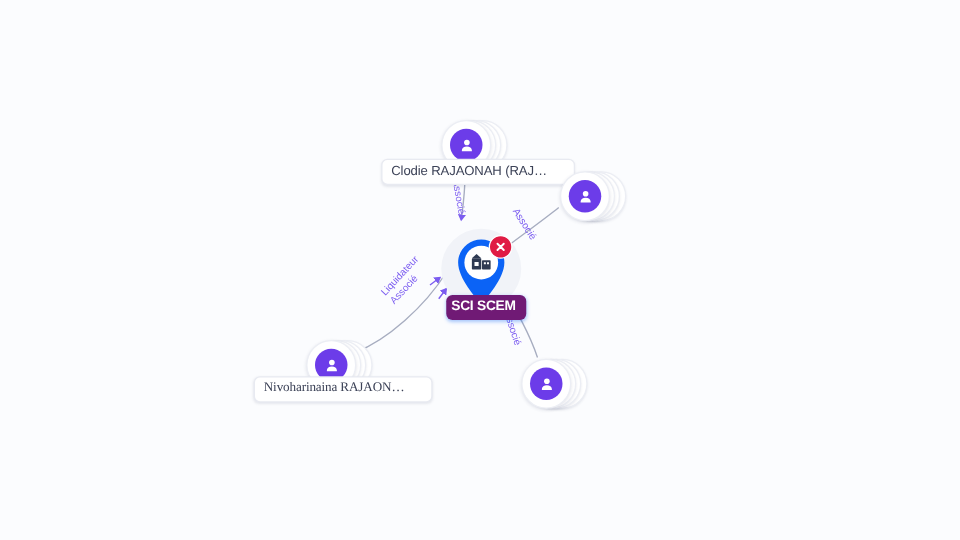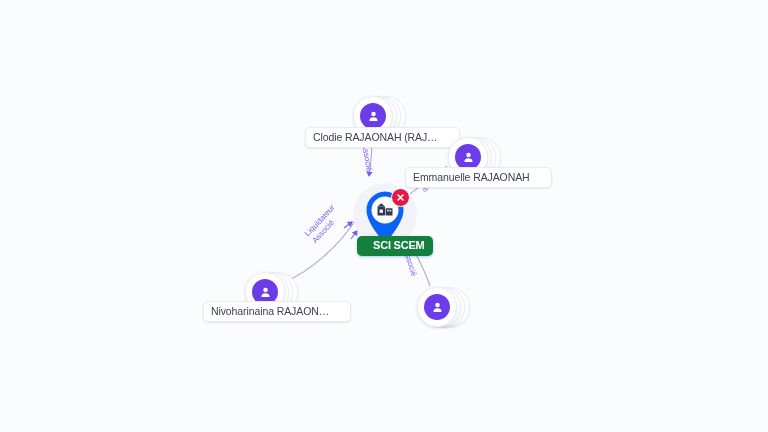--- a/index.html
+++ b/index.html
@@ -116,24 +116,24 @@
     background: #e01b44;
     border: 1.5px solid #ffffff;
     display: flex;
     align-items: center;
     justify-content: center;
     z-index: 4;
   }
   .pin-badge svg { display: block; }
   .company-chip {
     position: absolute;
-    background: #15803d;
+    background: #701a75;
     color: #ffffff;
     border-radius: 5px;
-    padding: 3px 8px 4px 16px;
+    padding: 3px 8px 4px 4px;
     font-size: 11px;
     line-height: 13px;
     font-weight: bold;
     white-space: nowrap;
     letter-spacing: -0.2px;
     box-shadow: 0 1px 3px rgba(11,99,246,0.35);
   }
 
   
   .edge-label {
@@ -204,36 +204,35 @@
     <div class="stack-card c1"></div>
     <div class="avatar-disc">
       <div class="avatar-inner">
         <svg width="15" height="15" viewBox="0 0 24 24" fill="#ffffff">
           <circle cx="12" cy="8" r="3.6"></circle>
           <path d="M12 13.2c-3.6 0-6.4 2.1-6.4 4.6v1.4h12.8v-1.4c0-2.5-2.8-4.6-6.4-4.6z"></path>
         </svg>
       </div>
     </div>
   </div>
-  <div class="name-chip" style="left:405px; top:167px;">Emmanuelle RAJAONAH</div>
 
   <div class="person-node" style="left:245px; top:270px;">
     <div class="stack-card c3"></div>
     <div class="stack-card c2"></div>
     <div class="stack-card c1"></div>
     <div class="avatar-disc">
       <div class="avatar-inner">
         <svg width="15" height="15" viewBox="0 0 24 24" fill="#ffffff">
           <circle cx="12" cy="8" r="3.6"></circle>
           <path d="M12 13.2c-3.6 0-6.4 2.1-6.4 4.6v1.4h12.8v-1.4c0-2.5-2.8-4.6-6.4-4.6z"></path>
         </svg>
       </div>
     </div>
   </div>
-  <div class="name-chip" style="left:203px; top:301px;">Nivoharinaina RAJAON…</div>
+  <div class="name-chip" style="left:203px; top:301px;font-family:Liberation Serif, serif;">Nivoharinaina RAJAON…</div>
 
   <div class="person-node" style="left:417px; top:285px;">
     <div class="stack-card c3"></div>
     <div class="stack-card c2"></div>
     <div class="stack-card c1"></div>
     <div class="avatar-disc">
       <div class="avatar-inner">
         <svg width="15" height="15" viewBox="0 0 24 24" fill="#ffffff">
           <circle cx="12" cy="8" r="3.6"></circle>
           <path d="M12 13.2c-3.6 0-6.4 2.1-6.4 4.6v1.4h12.8v-1.4c0-2.5-2.8-4.6-6.4-4.6z"></path>

